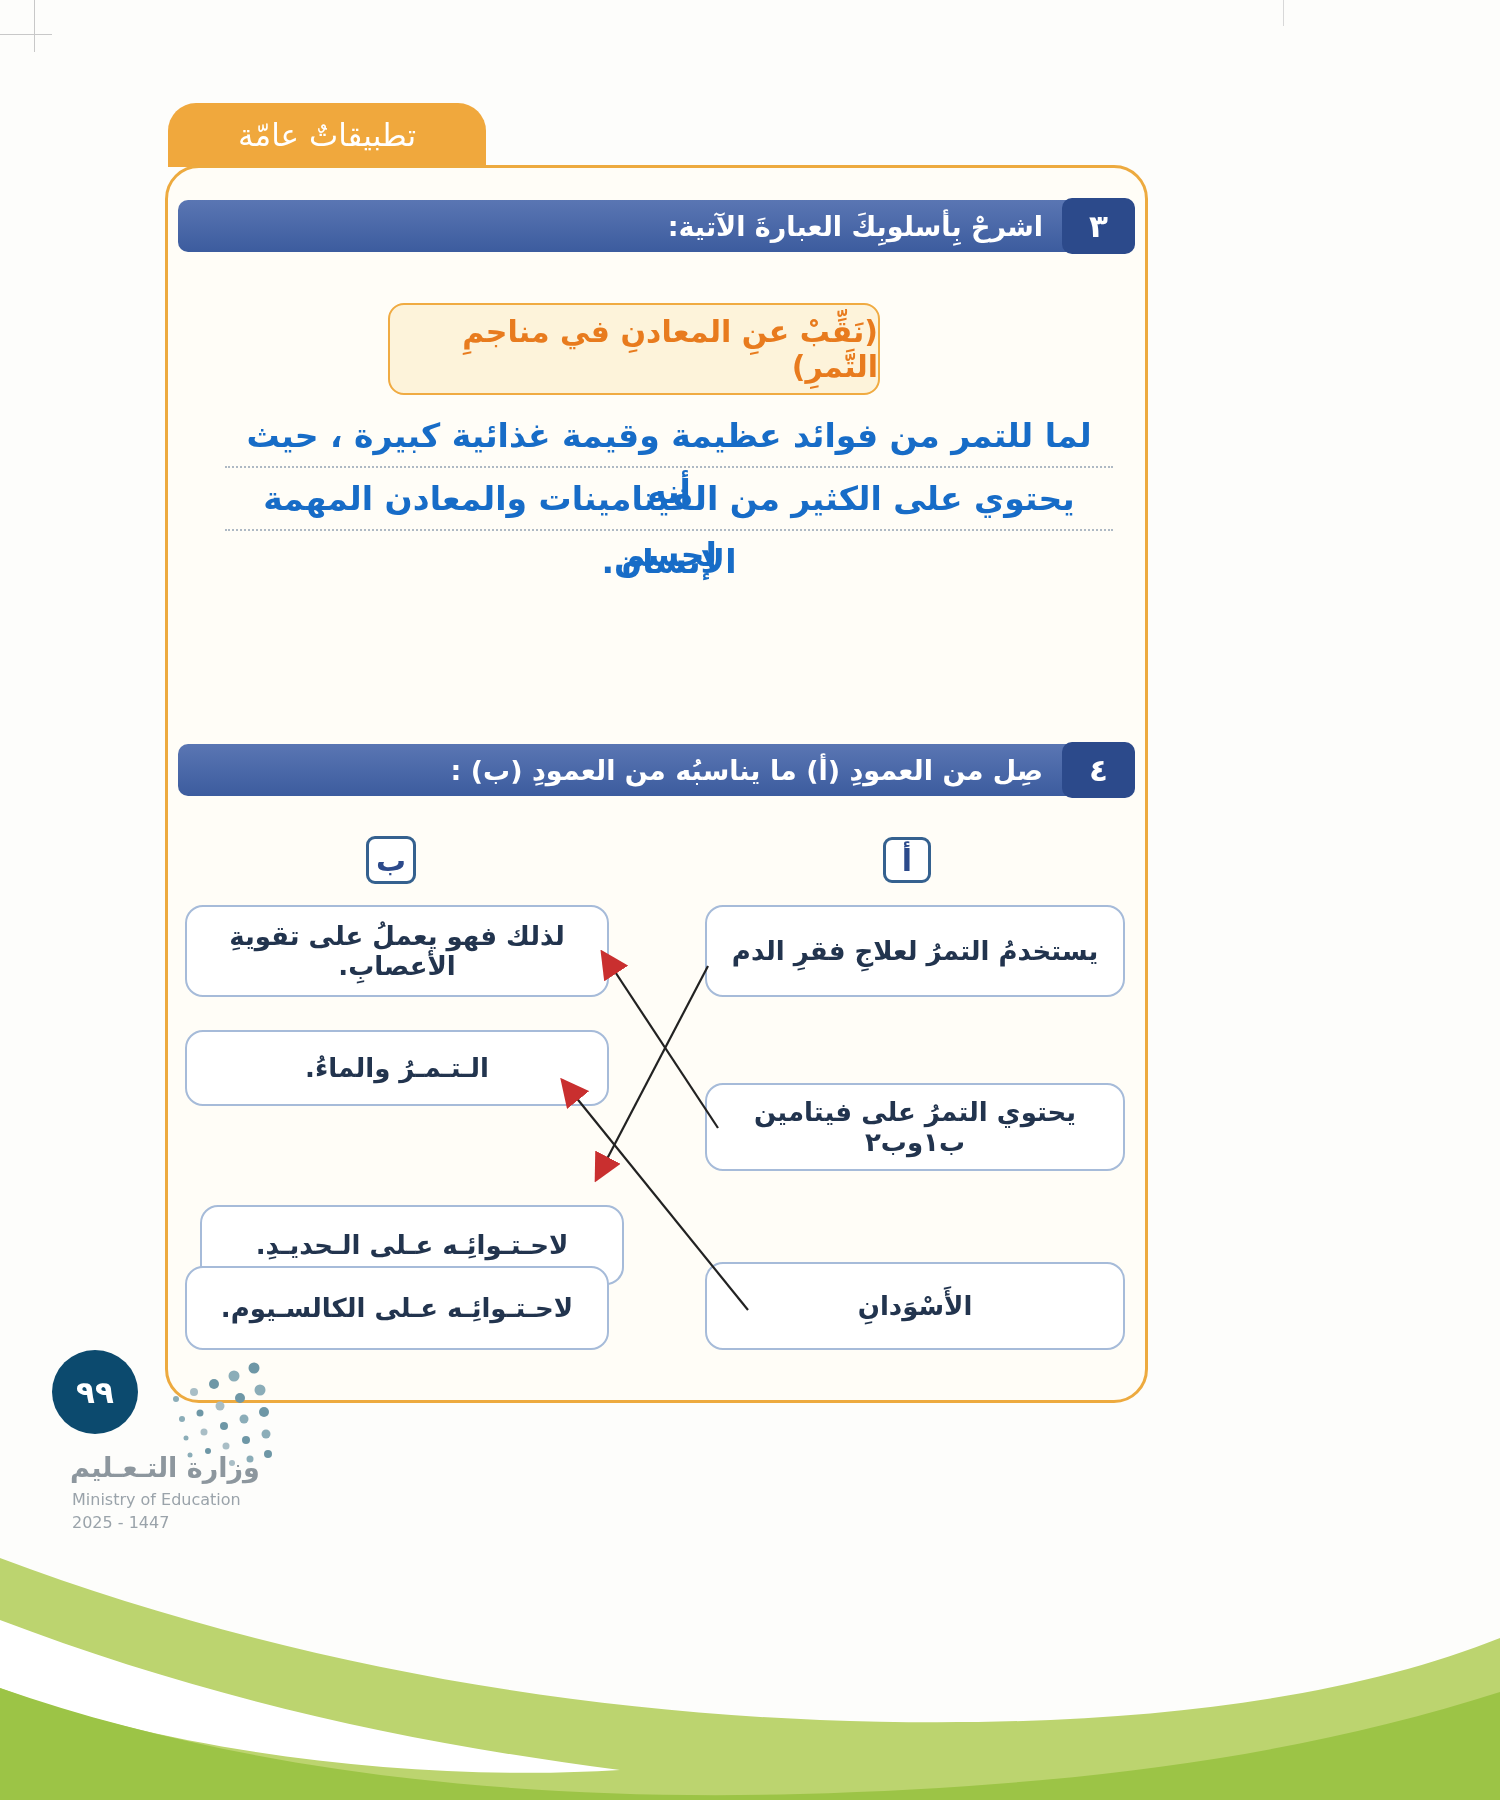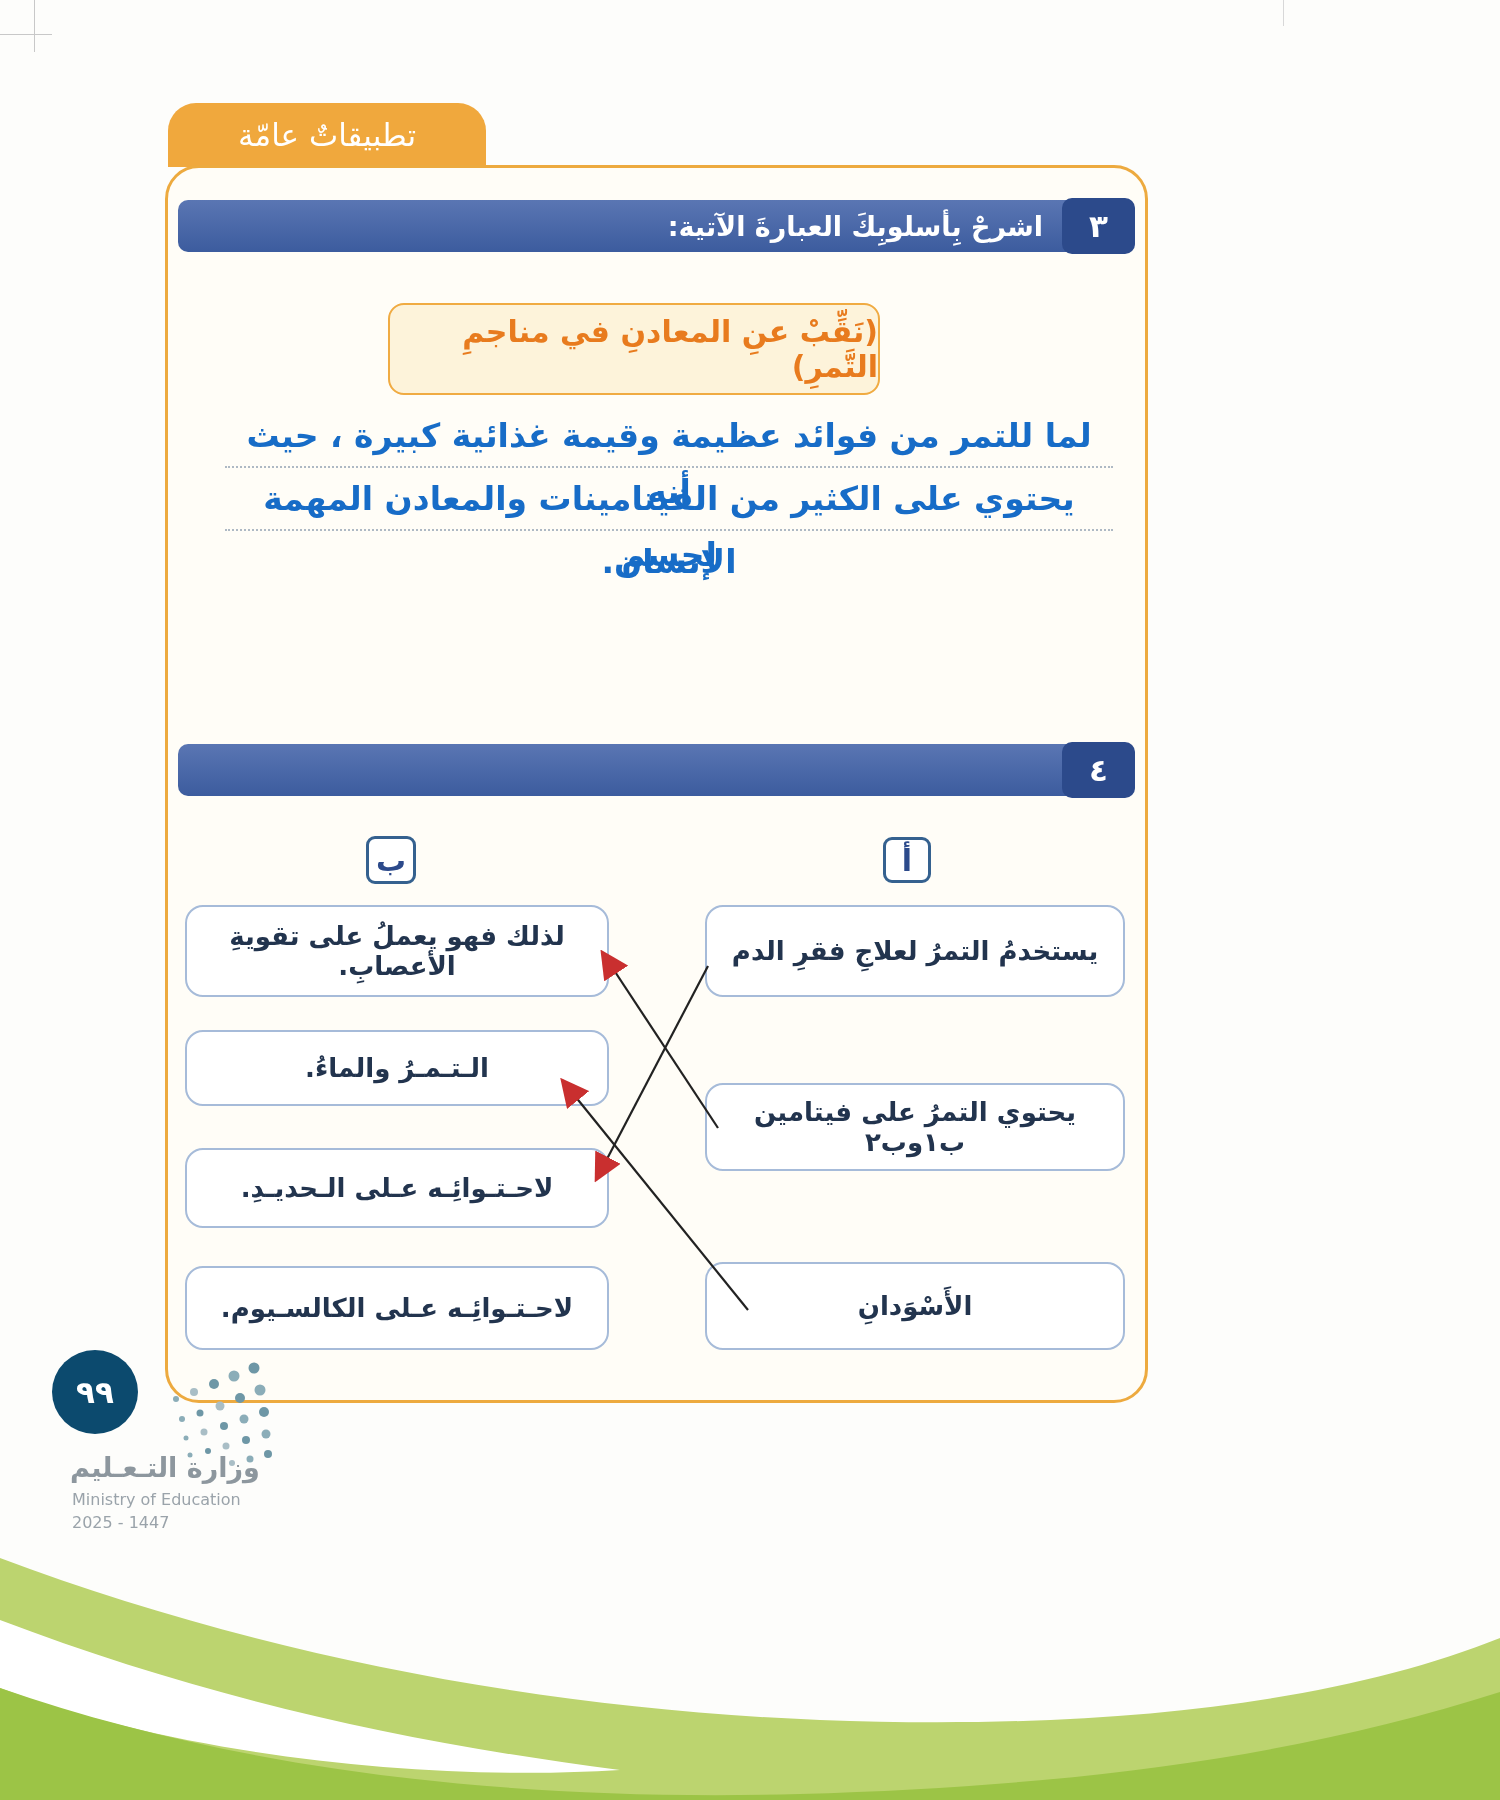--- a/index.html
+++ b/index.html
@@ -123,37 +123,38 @@
 
   <div class="quote-box">
     <span>(نَقِّبْ عنِ المعادنِ في مناجمِ التَّمرِ)</span>
   </div>
 
   <div class="ans-line" style="top:408px;">لما للتمر من فوائد عظيمة وقيمة غذائية كبيرة ، حيث أنه</div>
   <div class="ans-line" style="top:471px;">يحتوي على الكثير من الفيتامينات والمعادن المهمة لجسم</div>
   <div class="ans-line no-rule" style="top:534px;">الإنسان.</div>
 
   <div class="qbar" style="top:744px;">
+    <div class="qtitle">صِل من العمودِ (أ) ما يناسبُه من العمودِ (ب) :</div>
     <div class="qnum">٤</div>
   </div>
 
   <div class="col-label" style="left:366px; top:836px;">
     <span>ب</span>
   </div>
   <div class="col-label" style="left:883px; top:837px; width:48px; height:46px;">
     <span>أ</span>
   </div>
 
   <div class="mbox col-a" style="top:905px; height:92px;">يستخدمُ التمرُ لعلاجِ فقرِ الدم</div>
   <div class="mbox col-a" style="top:1083px; height:88px;">يحتوي التمرُ على فيتامين ب١وب٢</div>
   <div class="mbox col-a" style="top:1262px; height:88px;">الأَسْوَدانِ</div>
 
   <div class="mbox col-b" style="top:905px; height:92px;">لذلك فهو يعملُ على تقويةِ الأعصابِ.</div>
   <div class="mbox col-b" style="top:1030px; height:76px;">الـتـمـرُ والماءُ.</div>
-  <div class="mbox col-b" style="top:1148px; height:80px;">لاحـتـوائِـه عـلى الـحديـدِ.</div>
+  <div class="mbox col-b" style="top:1205px; height:80px;margin-left:15px;">لاحـتـوائِـه عـلى الـحديـدِ.</div>
   <div class="mbox col-b" style="top:1266px; height:84px;">لاحـتـوائِـه عـلى الكالسـيوم.</div>
 
   <svg class="lines-overlay" viewBox="0 0 1500 1800">
     <defs>
       <marker id="arr" viewBox="0 0 10 10" refX="9" refY="5" markerWidth="13" markerHeight="13" orient="auto">
         <path d="M0,0 L10,5 L0,10 z" fill="#c92f2f"></path>
       </marker>
     </defs>
     <line x1="708" y1="966" x2="596" y2="1180" stroke="#222" stroke-width="2.2" marker-end="url(#arr)"></line>
     <line x1="718" y1="1128" x2="602" y2="952" stroke="#222" stroke-width="2.2" marker-end="url(#arr)"></line>

